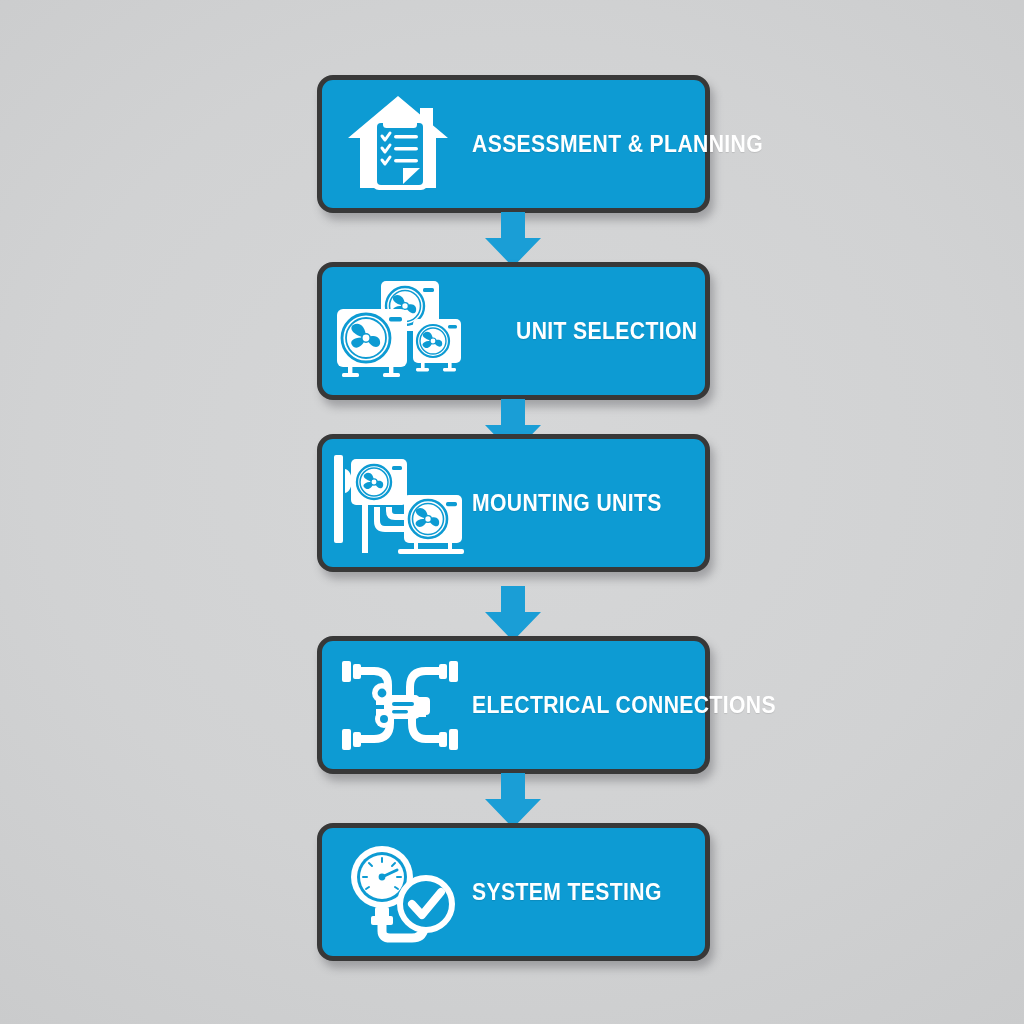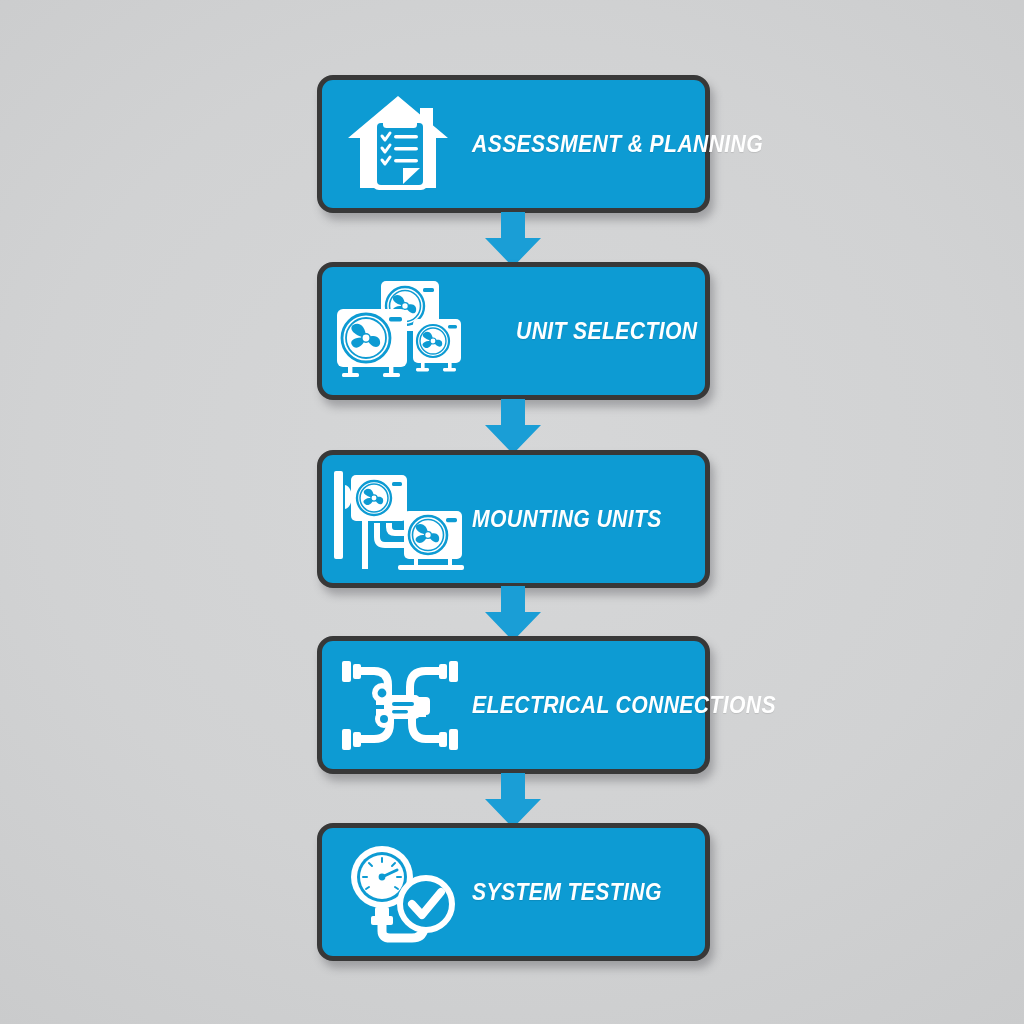--- a/index.html
+++ b/index.html
@@ -21,21 +21,20 @@
     background:
       radial-gradient(ellipse 85% 75% at 50% 45%, #d6d7d8 0%, #d1d2d3 55%, #c9cacb 100%);
   }
 
   #flow {
     position: absolute;
     left: 0;
     top: 0;
     width: 876px;
     height: 1024px;
-    font-style: italic;
   }
 
   .step {
     position: absolute;
     left: 317px;
     width: 393px;
     height: 138px;
     box-sizing: border-box;
     background: #0d9bd3;
     border: 5px solid #383838;
@@ -186,21 +185,21 @@
     </div>
     <div class="step-label">UNIT SELECTION</div>
   </div>
 
   <div class="connector" style="top:399px;">
     <svg width="60" height="56" viewBox="0 0 60 56" aria-hidden="true">
       <path d="M18 0 L42 0 L42 26 L58 26 L30 55 L2 26 L18 26 Z" fill="#1a9ed6"></path>
     </svg>
   </div>
 
-  <div class="step" style="top:450px;align-items:center;">
+  <div class="step" style="top:434px;align-items:center;">
     <div class="step-icon">
       <svg width="136" height="108" viewBox="0 0 136 108" aria-hidden="true">
 
         <rect x="2" y="6" width="9" height="88" rx="2" fill="#ffffff"></rect>
         <path d="M13 20 C22 22, 22 42, 13 44 Z" fill="#ffffff"></path>
 
         <g>
           <rect x="19" y="10" width="56" height="46" rx="5" fill="#ffffff"></rect>
           <circle cx="42" cy="33" r="17" fill="none" stroke="#0d9bd3" stroke-width="2.4"></circle>
           <circle cx="42" cy="33" r="14" fill="none" stroke="#0d9bd3" stroke-width="1.5"></circle>

